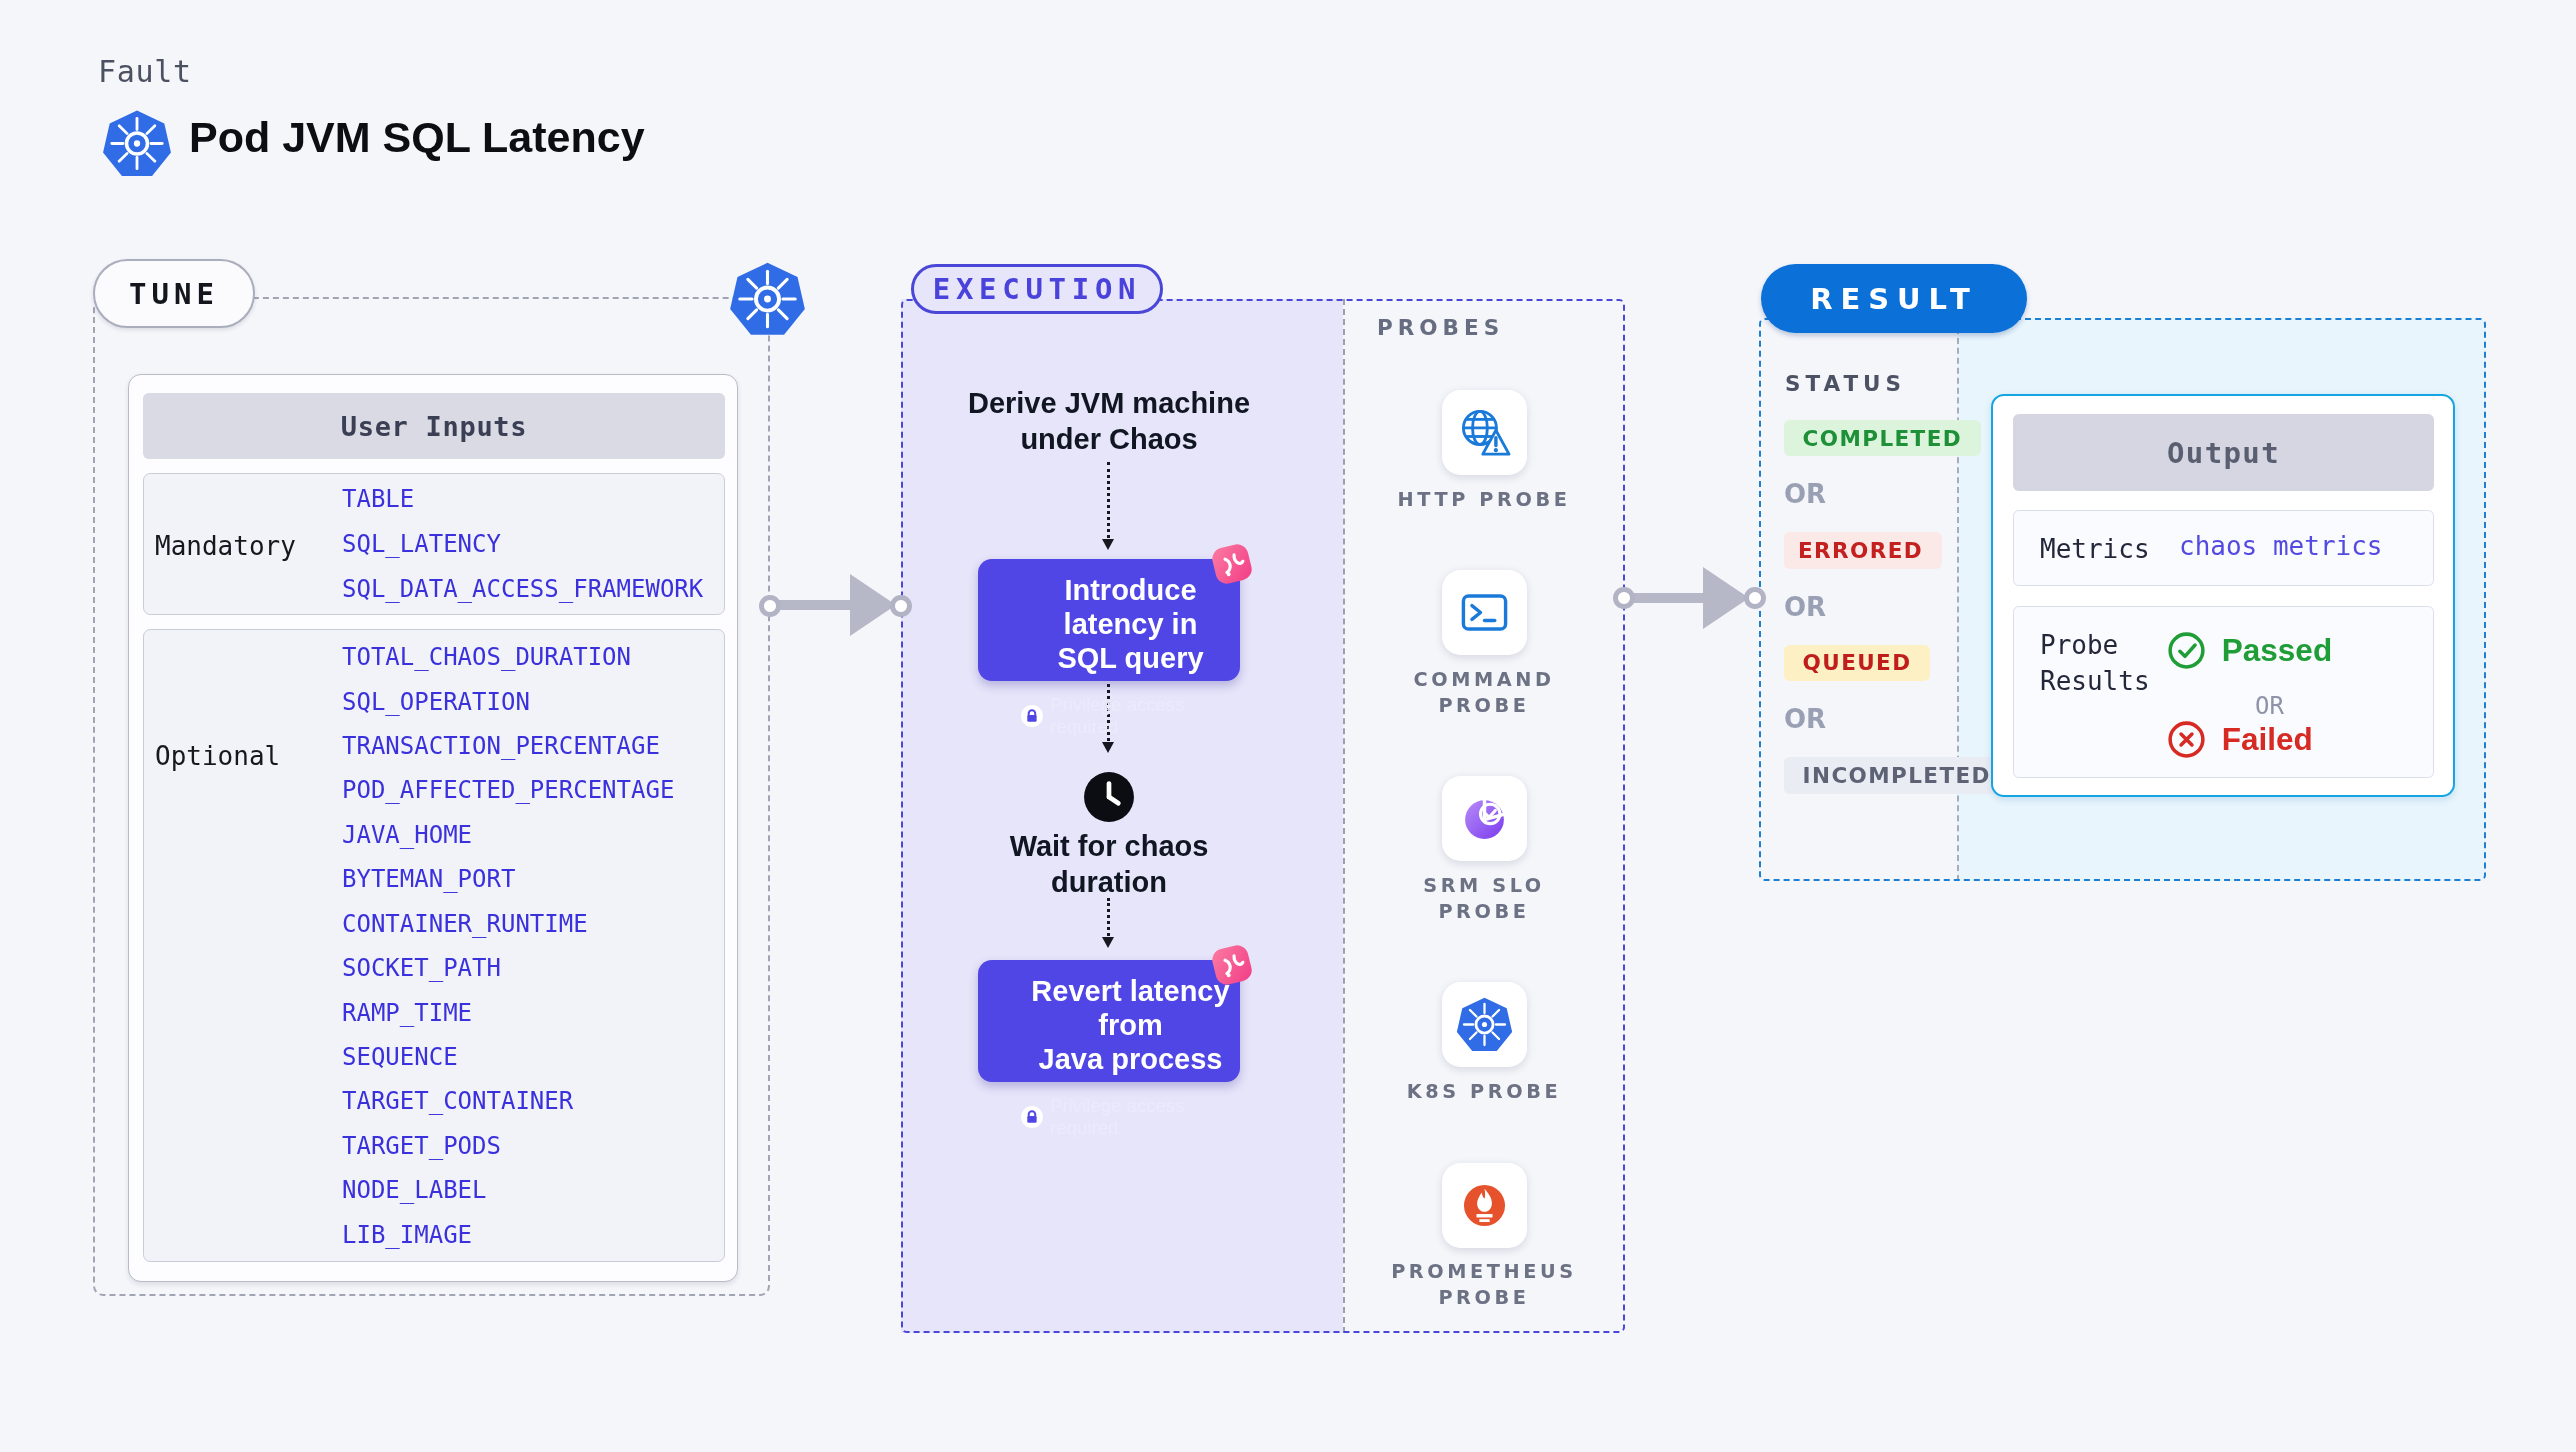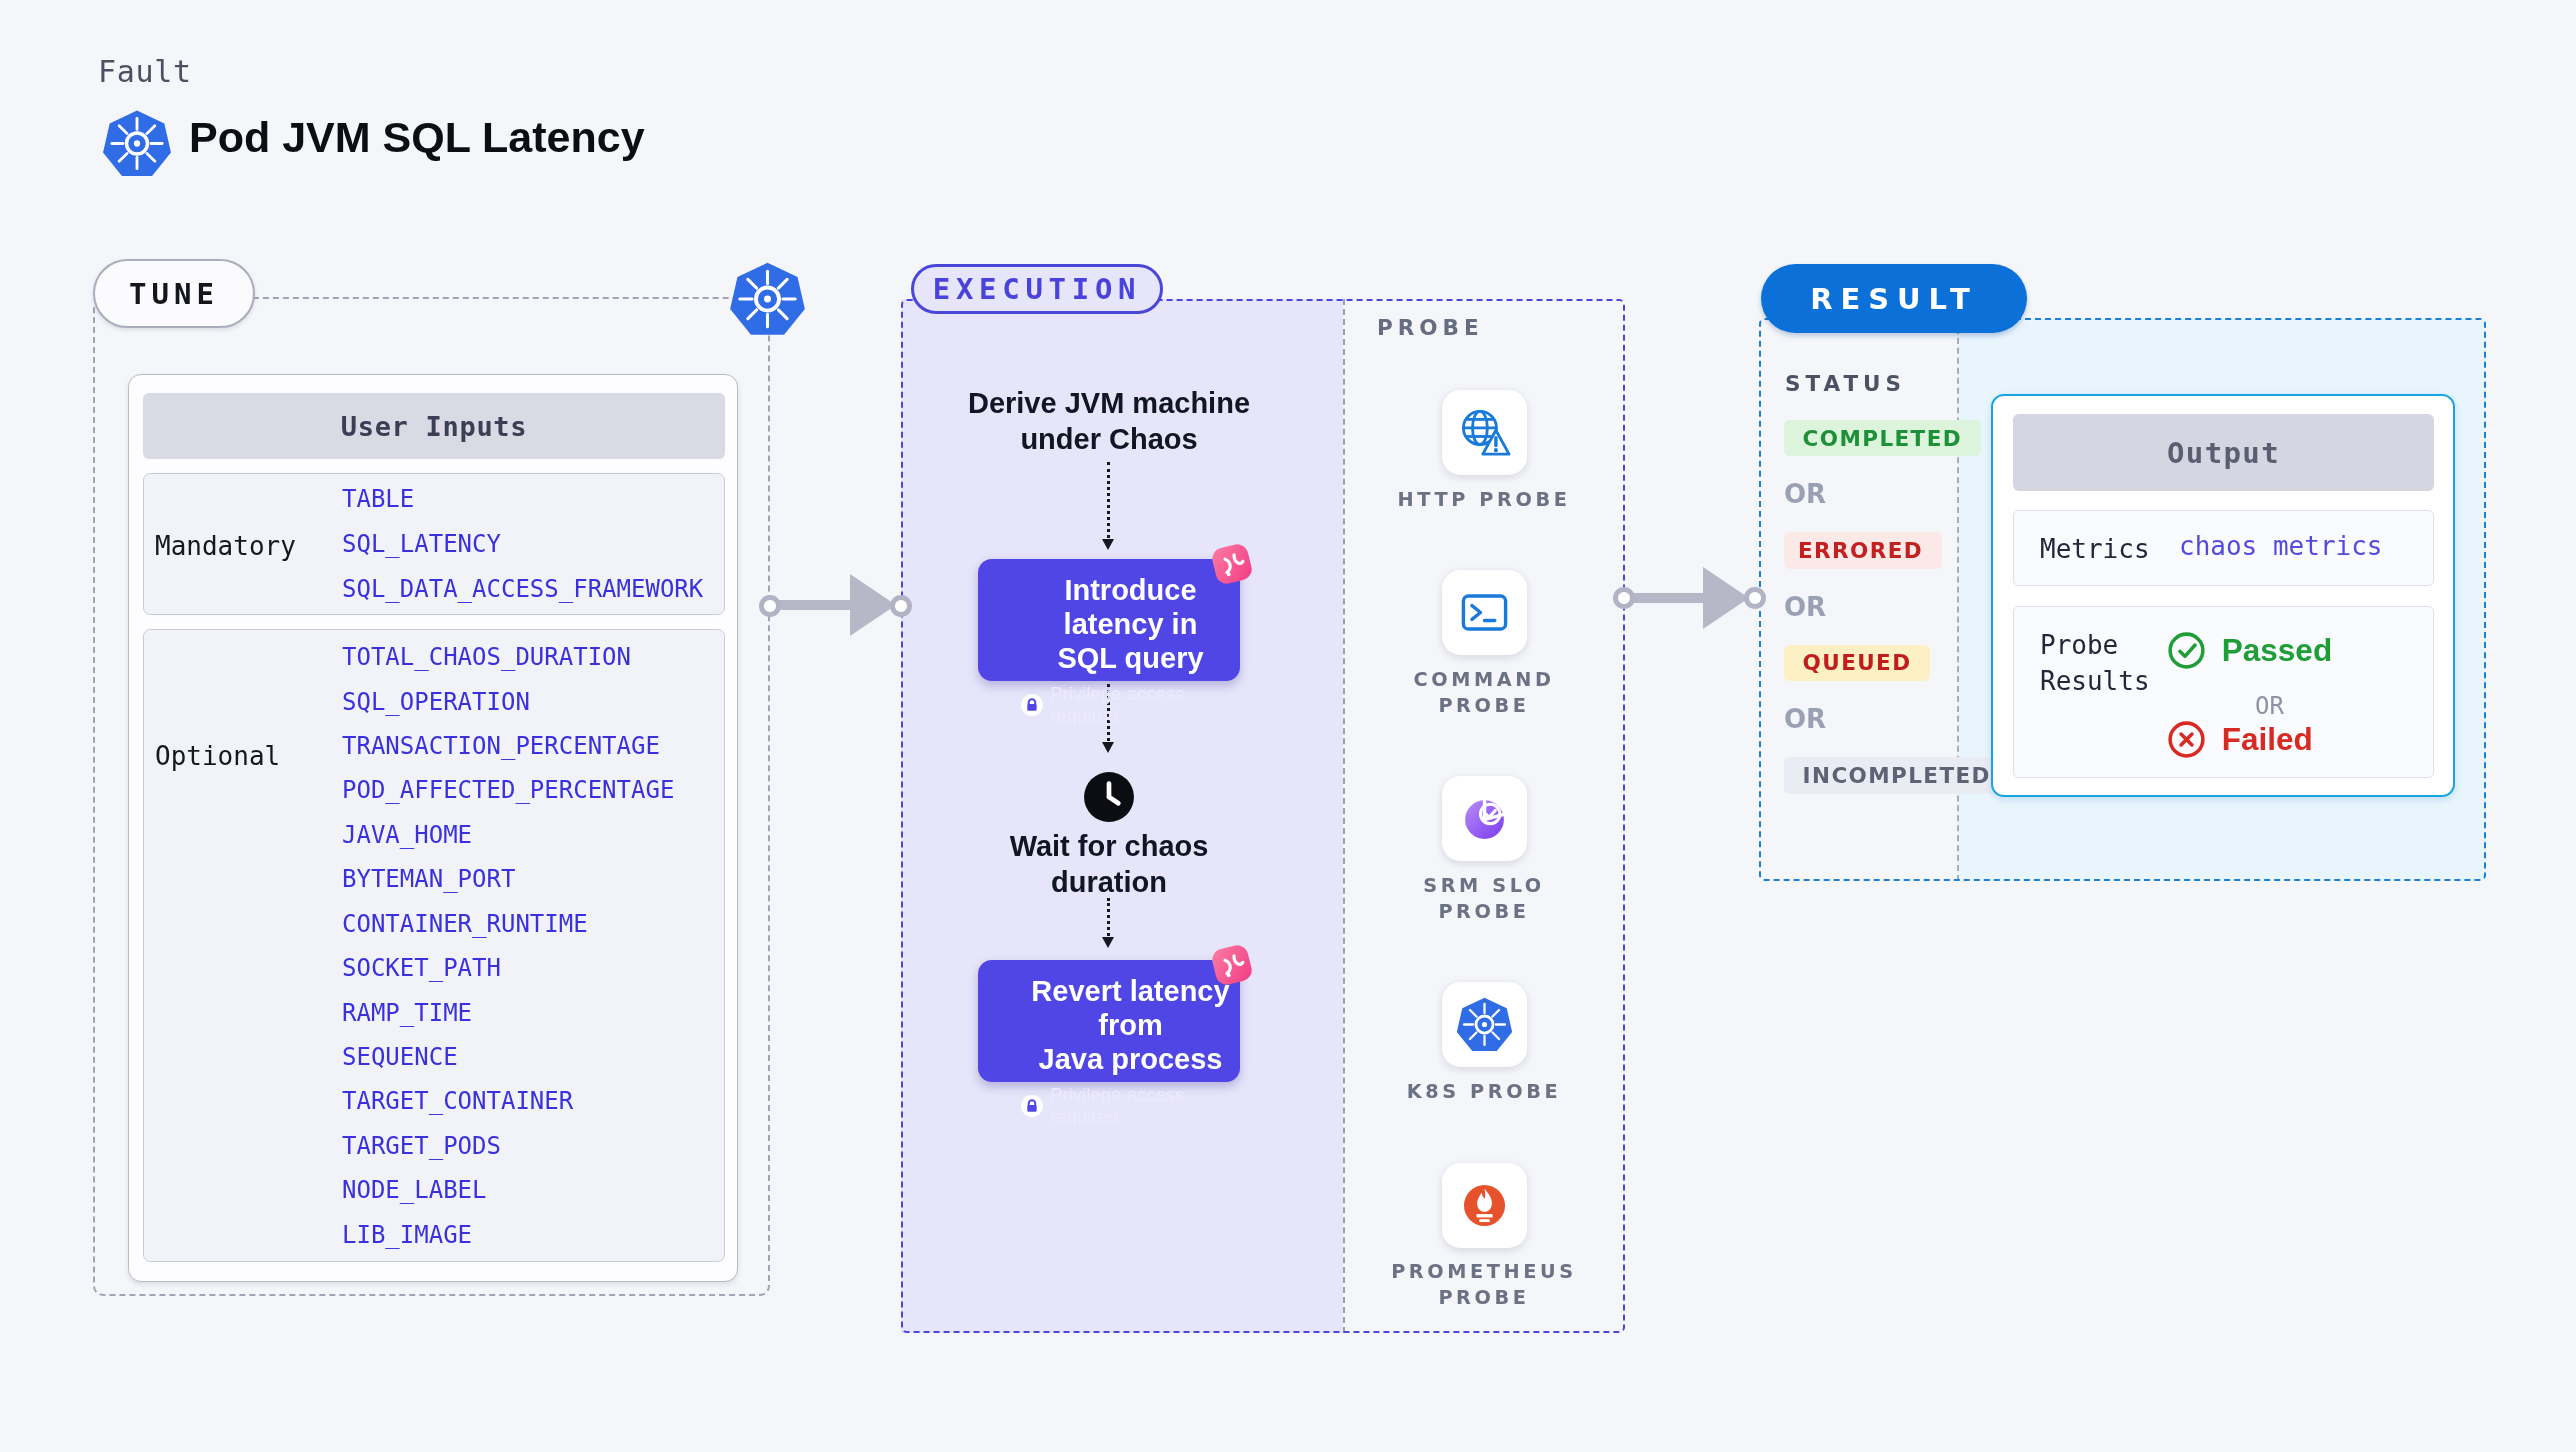--- a/index.html
+++ b/index.html
@@ -51,21 +51,21 @@
   .wait-text { top:828px; }
   .varrow { width:0; border-left:3.6px dotted #15181e; left:1107px; }
   .varrow::after { content:""; position:absolute; left:-7.9px; bottom:-12px; border:6.4px solid transparent; border-top:11.5px solid #15181e; }
   .va1 { top:462px; height:82px; }
   .va2 { top:684px; height:63px; }
   .va3 { top:898px; height:44px; }
   .clock-icon { left:1083px; top:771px; width:52px; height:52px; }
   .step-card { left:978px; width:262px; height:122px; background:#4f46e5; border-radius:14px; box-shadow:0 4.3px 10px rgba(40,30,140,.25); z-index:2;padding-left:43px; }
   .card1 { top:559px; } .card2 { top:960px; }
   .step-title { margin-top:14.3px; text-align:center; font-family:"Liberation Sans",sans-serif; font-weight:700; color:#ffffff; font-size:29px; line-height:34px; }
-  .step-note { margin-top:8px; display:flex; align-items:center; justify-content:center; gap:7.2px; color:#eceafc; font-family:"Liberation Sans",sans-serif; font-size:18.6px; }
+  .step-note { margin-top:19px; display:flex; align-items:center; justify-content:center; gap:7.2px; color:#eceafc; font-family:"Liberation Sans",sans-serif; font-size:18.6px; }
   .step-note svg { width:24px; height:24px; }
   .chaos-badge { position:absolute; right:-13px; top:-15.8px; width:42px; height:42px; transform:rotate(-14deg); }
 
   
   .probes-label { left:1377px; top:315px; font-family:"DejaVu Sans",sans-serif; font-weight:bold; font-size:21.5px; letter-spacing:5px; color:#676d80; }
   .probes-col { left:1343px; top:390px; width:282px; height:921px; display:flex; flex-direction:column; justify-content:space-between; align-items:center; }
   .probe { display:flex; flex-direction:column; align-items:center; }
   .probe-card { width:85px; height:85px; background:#fff; border-radius:18.6px; box-shadow:0 2.9px 8.6px rgba(20,20,60,.12); display:flex; align-items:center; justify-content:center; }
   .probe-card svg { width:57px; height:57px; }
   .probe-label { margin-top:11.5px; width:201px; text-align:center; font-family:"DejaVu Sans",sans-serif; font-weight:bold; font-size:19.3px; letter-spacing:3.6px; color:#6c7284; line-height:26px; }
@@ -240,21 +240,21 @@
       <span>Revert latency from</span><br><span>Java process</span>
     </div>
     <div class="step-note">
       <svg viewBox="0 0 34 34" width="24" height="24">
           <use href="#lock-sym"></use>
         </svg>
       <span>Privilege access required</span>
     </div>
   </div>
 
-  <div class="abs probes-label">PROBE</div>
+  <div class="abs probes-label">PROBES</div>
   <div class="abs probes-col">
     <div class="probe">
       <div class="probe-card">
         <svg viewBox="0 0 100 100">
           <g fill="none" stroke="#1a7ad9" stroke-width="5">
             <circle cx="42" cy="42" r="29"></circle>
             <ellipse cx="42" cy="42" rx="13" ry="29"></ellipse>
             <line x1="13" y1="42" x2="71" y2="42"></line>
             <line x1="18" y1="27" x2="66" y2="27"></line>
             <line x1="18" y1="57" x2="66" y2="57"></line>

